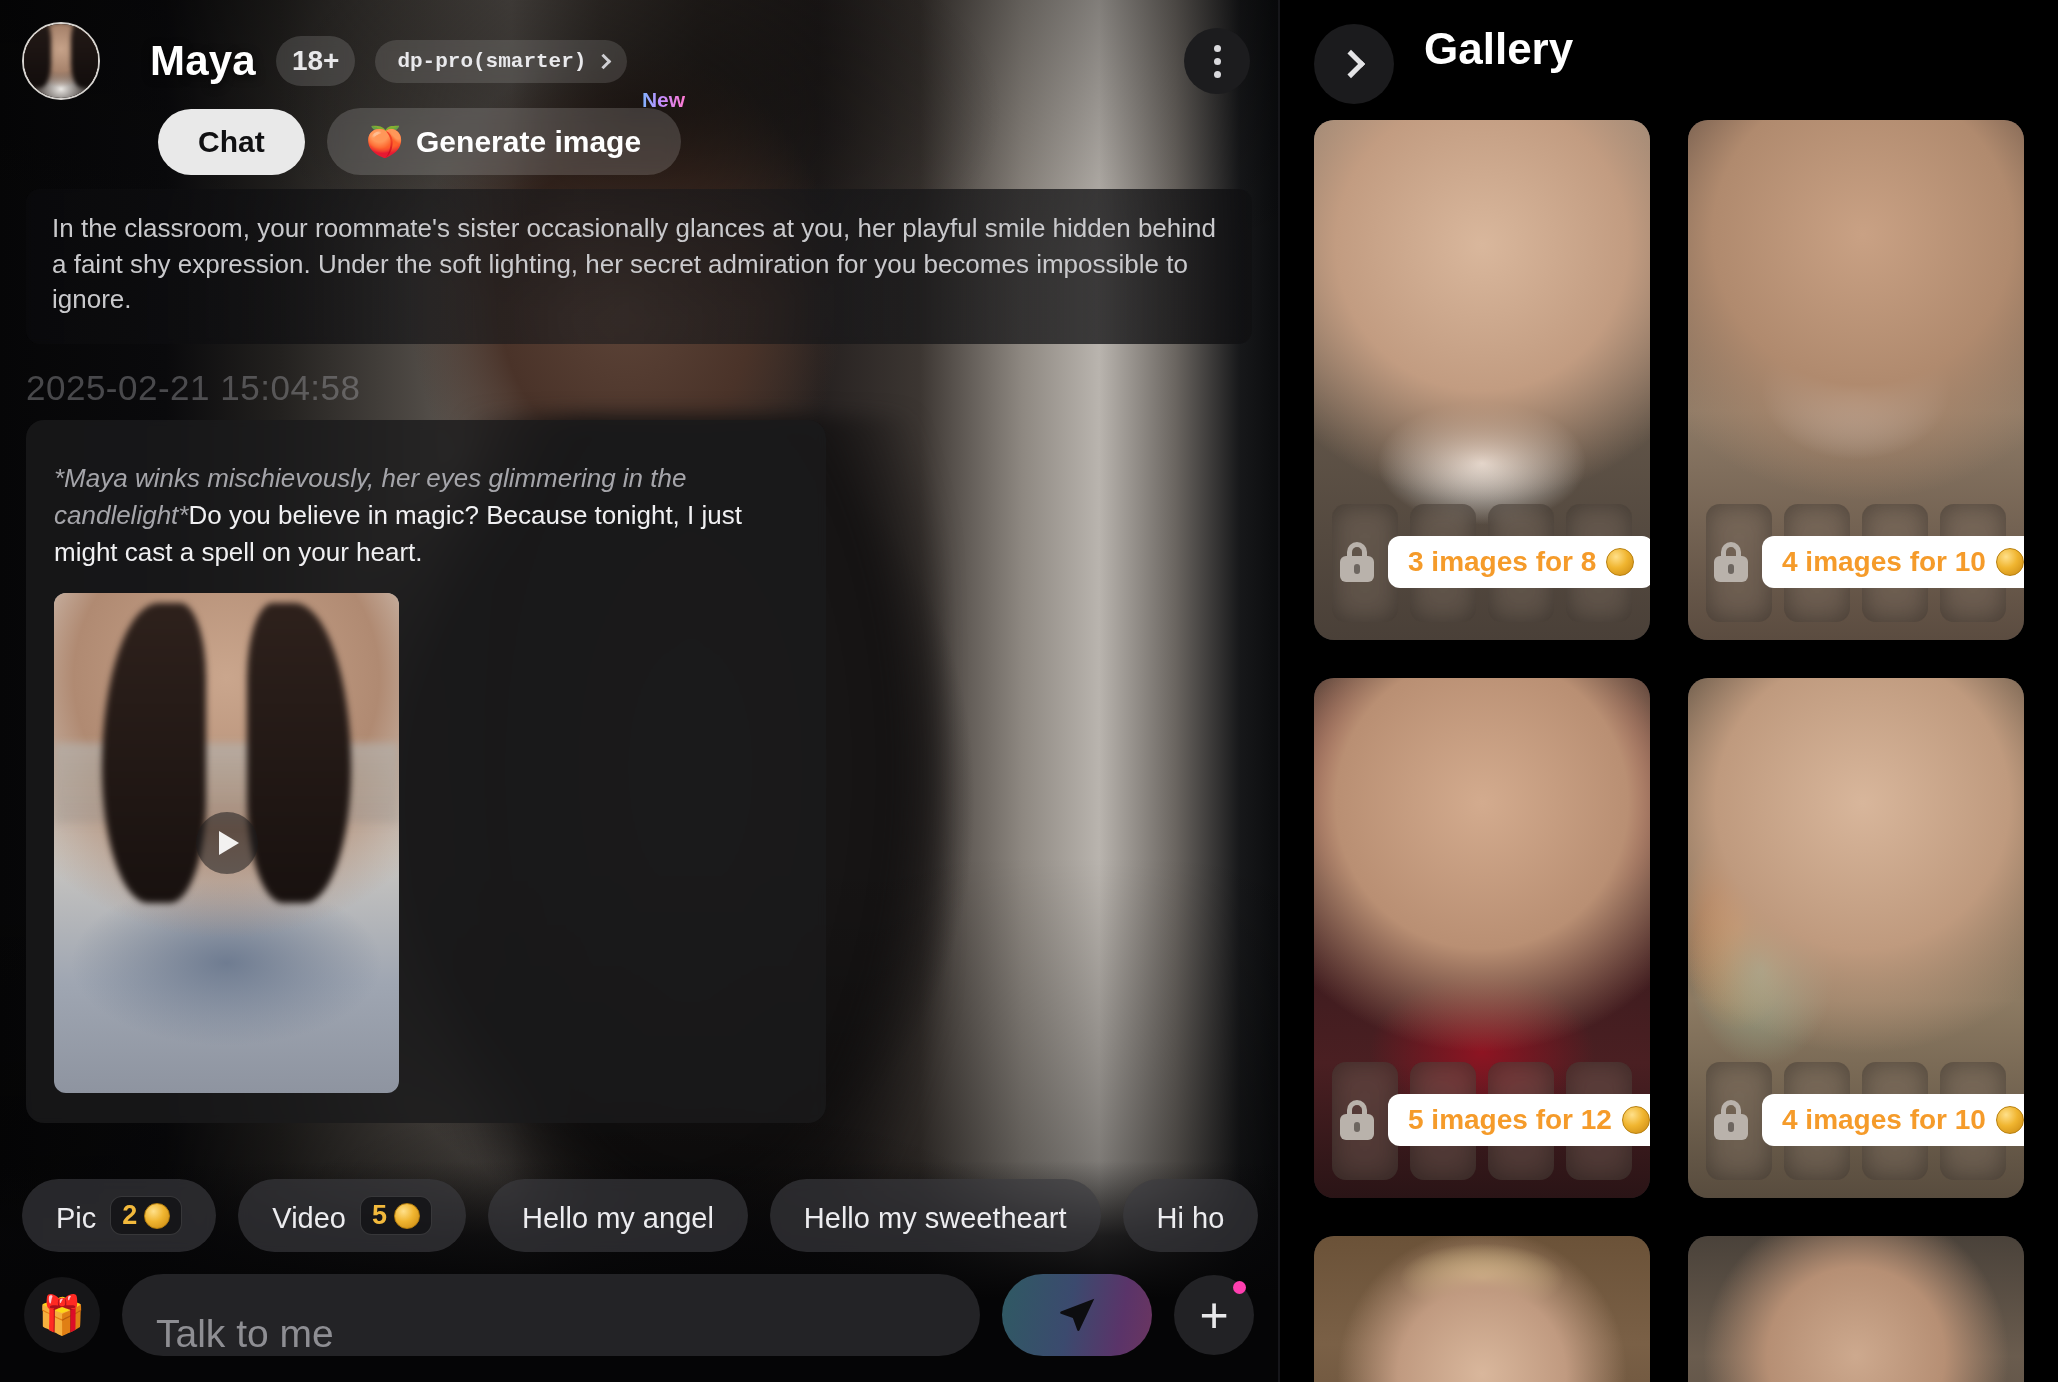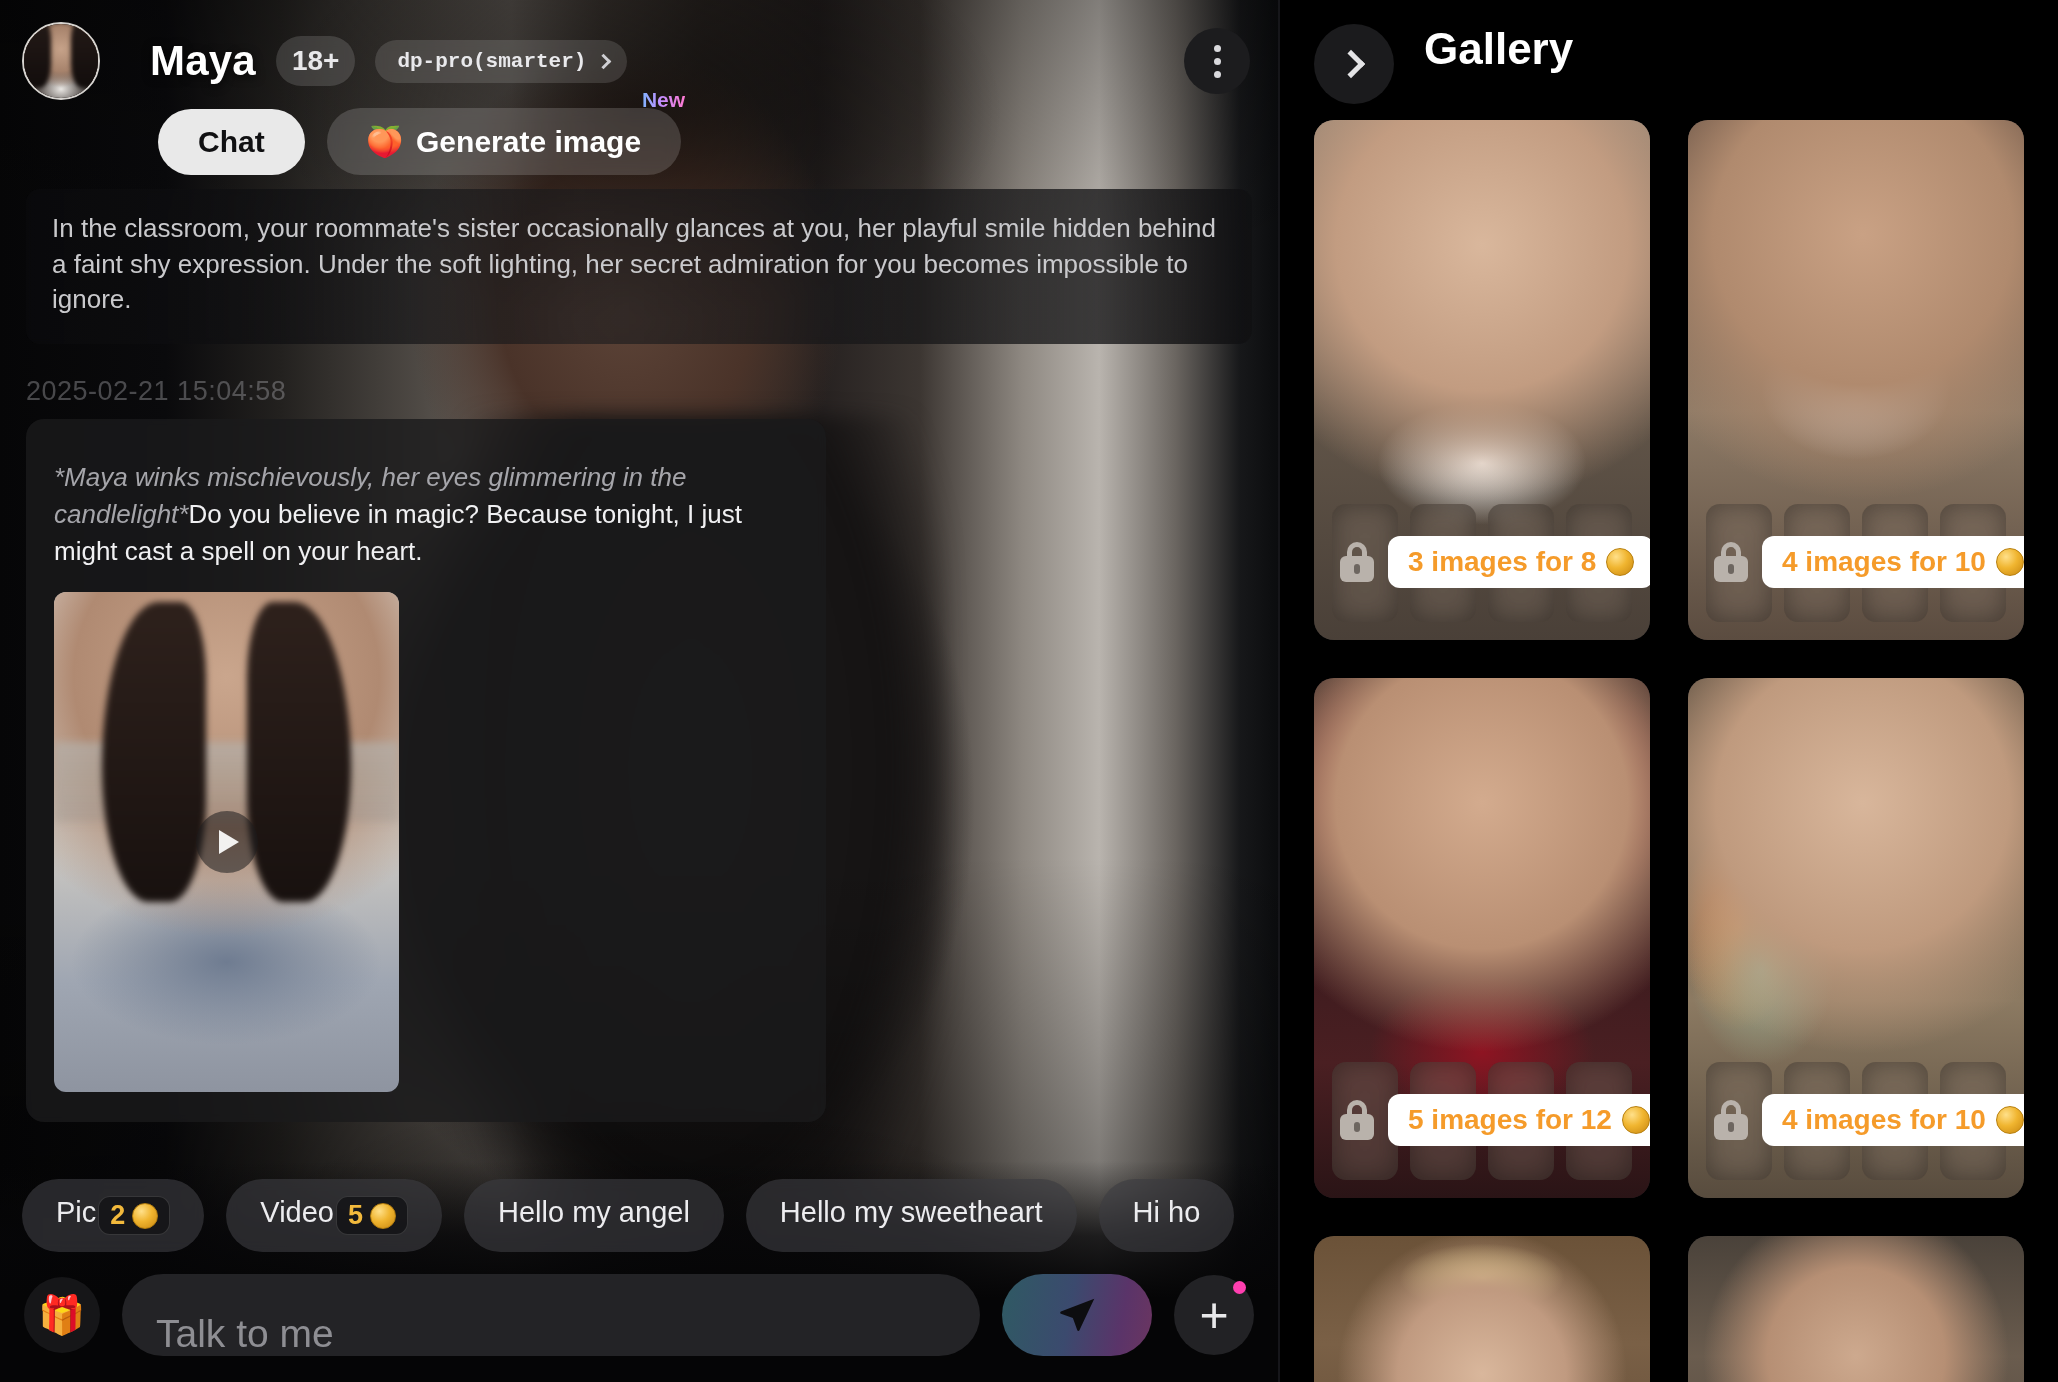--- a/index.html
+++ b/index.html
@@ -192,22 +192,22 @@
     background: linear-gradient(90deg, rgba(10,10,12,.88) 0%, rgba(28,28,30,.62) 45%, rgba(16,16,18,.80) 100%);
     color: #c9c9cc;
     font-size: 26px;
     line-height: 1.37;
     backdrop-filter: blur(3px);
   }
 
   .timestamp {
     position: relative;
     z-index: 5;
-    margin: 32px 0 12px 26px;
-    font-size: 27px;
+    margin: 24px 0 12px 26px;
+    font-size: 35px;
     color: rgba(170,170,175,.40);
     letter-spacing: .5px;
   }
 
   
   .msg-bubble {
     position: relative;
     z-index: 5;
     margin: 0 0 0 26px;
     width: 800px;
@@ -280,21 +280,21 @@
     padding: 0 0 26px 0;
     background: linear-gradient(180deg, rgba(6,6,8,0) 0%, rgba(6,6,8,.78) 34%, #050506 62%);
   }
   .chips {
     display: flex;
     gap: 22px;
     padding: 18px 0 22px 22px;
     overflow: hidden;
   }
   .chip {
-    display: flex; align-items: flex-start; gap: 2px;
+    display: flex; align-items: flex-end; gap: 14px;
     background: rgba(62,62,66,.62);
     color: #ececef;
     font-size: 29px;
     padding: 17px 34px;
     border-radius: 999px;
     white-space: nowrap;
     backdrop-filter: blur(8px);
   }
   .cost {
     display: flex; align-items: center; gap: 7px;

